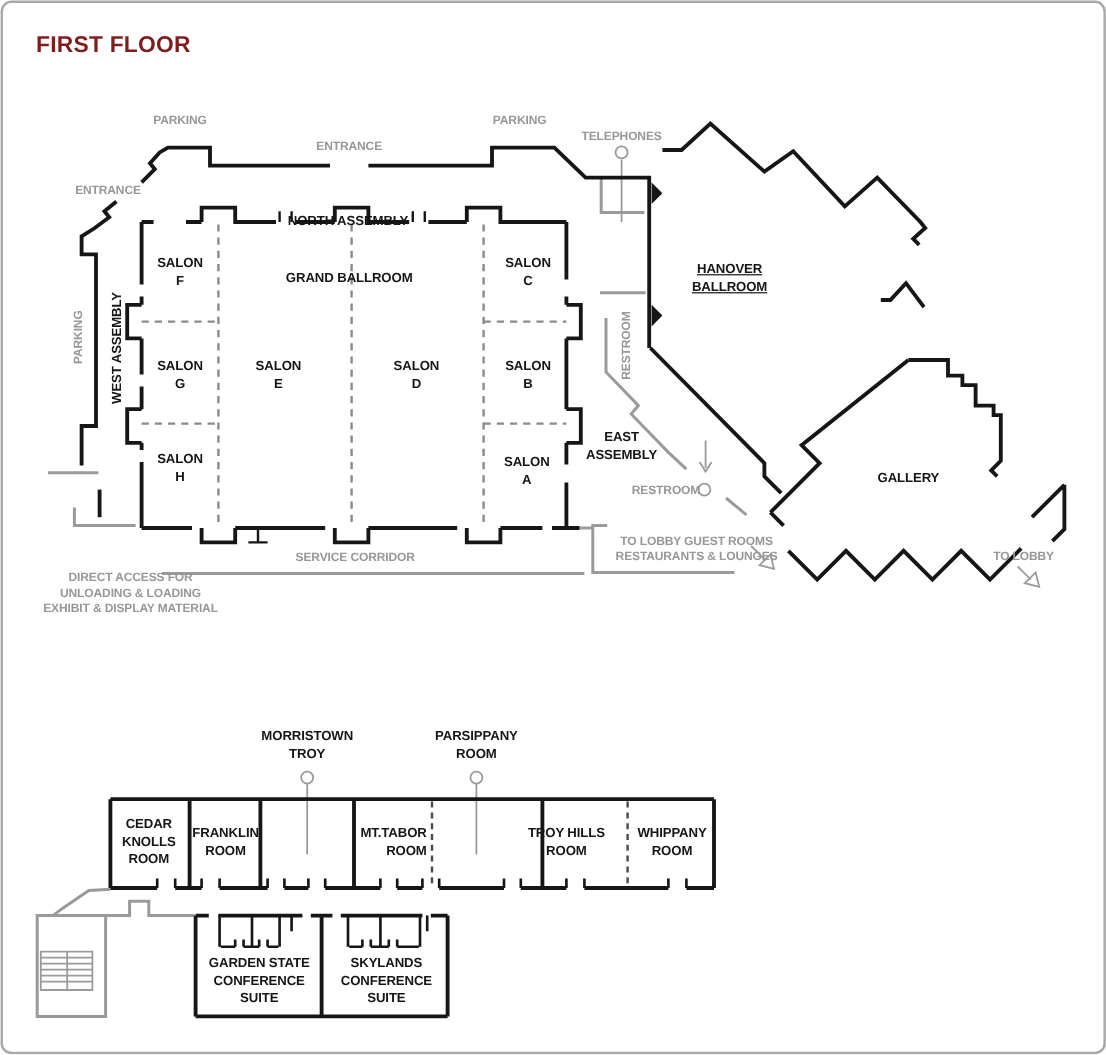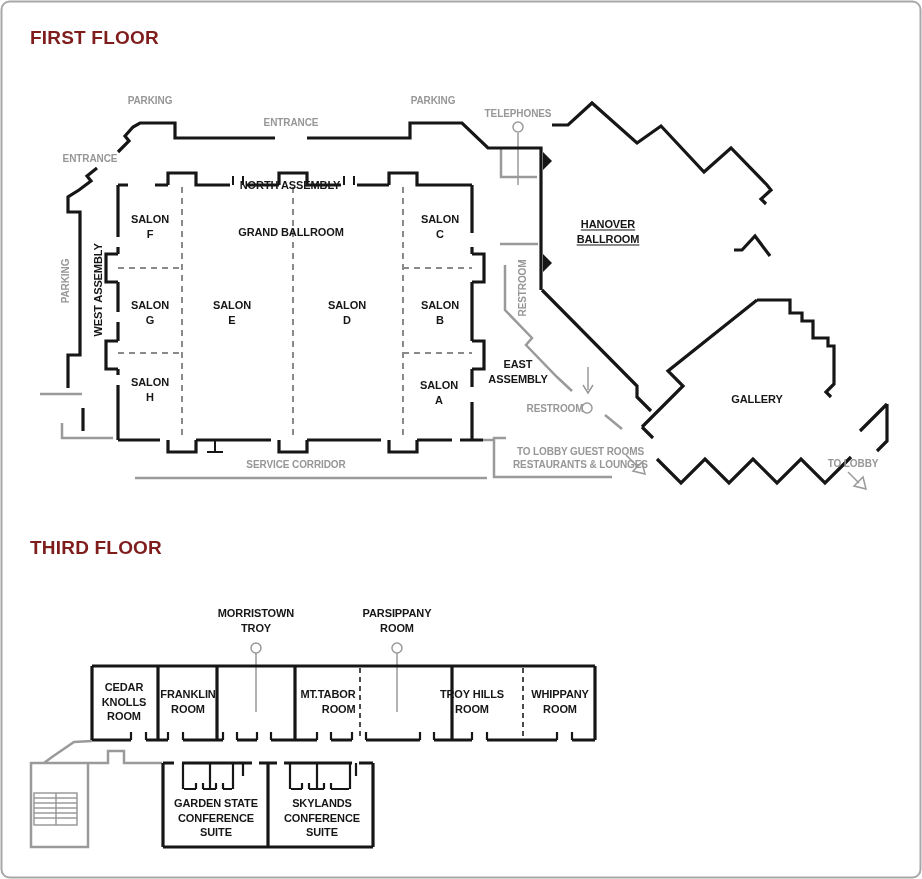--- a/index.html
+++ b/index.html
@@ -102,21 +102,20 @@
       <path d="M163 763 L174 763 M182 763 L252 763 M259 763 L277 763 M284 763 L352 763 M359 763 L373 763"></path>
     </g>
     <g stroke="#161616" fill="none" stroke-width="2.2">
       <path d="M131 740 L131 732 M146 740 L146 732 M168 740 L168 732 M183 740 L183 732 M223 740 L223 732 M237 740 L237 732 M257 740 L257 732 M271 740 L271 732 M317 740 L317 732 M331 740 L331 732 M352 740 L352 732 M366 740 L366 732 M420 740 L420 732 M434 740 L434 732 M472 740 L472 732 M487 740 L487 732 M557 740 L557 732 M572 740 L572 732"></path>
       <path d="M183 763 L183 789 M210 763 L210 789 M233 763 L233 789 M184 789 L196 789 M203 789 L216 789 M223 789 L232 789 M290 763 L290 789 M317 763 L317 789 M350 763 L350 789 M291 789 L302 789 M309 789 L324 789 M331 789 L349 789 M243 763 L243 776 M356 763 L356 776"></path>
       <path d="M196 789 L196 783 M203 789 L203 783 M216 789 L216 783 M223 789 L223 783 M302 789 L302 783 M309 789 L309 783 M324 789 L324 783 M331 789 L331 783"></path>
     </g>
   </svg>
 
   <div class="lbl title" style="left:30px;top:38px">FIRST FLOOR</div>
-  <div class="lbl title" style="left:30px;top:548px">THIRD FLOOR</div>
 
 <div class="lbl room" style="left: 290px; top: 157px; transform: translate(-50%, -50%); margin-top: 28px;">NORTH ASSEMBLY</div>
     <div class="lbl room" style="left: 98px; top: 290px; transform: translate(-50%, -50%) rotate(-90deg);">WEST ASSEMBLY</div>
     <div class="lbl room" style="left: 291px; top: 232px; transform: translate(-50%, -50%);">GRAND BALLROOM</div>
     <div class="lbl room" style="left: 150px; top: 227px; transform: translate(-50%, -50%);">SALON
 F</div>
     <div class="lbl room" style="left: 150px; top: 313px; transform: translate(-50%, -50%);">SALON
 G</div>
     <div class="lbl room" style="left: 150px; top: 390px; transform: translate(-50%, -50%);">SALON
 H</div>
@@ -140,20 +139,23 @@
     <div class="lbl note" style="left: 433px; top: 101px; transform: translate(-50%, -50%);">PARKING</div>
     <div class="lbl note" style="left: 518px; top: 114px; transform: translate(-50%, -50%);">TELEPHONES</div>
     <div class="lbl note" style="left: 90px; top: 159px; transform: translate(-50%, -50%);">ENTRANCE</div>
     <div class="lbl note" style="left: 66px; top: 281px; transform: translate(-50%, -50%) rotate(-90deg);">PARKING</div>
     <div class="lbl note" style="left: 523px; top: 288px; transform: translate(-50%, -50%) rotate(-90deg);">RESTROOM</div>
     <div class="lbl note" style="left: 555px; top: 409px; transform: translate(-50%, -50%);">RESTROOM</div>
     <div class="lbl note left" style="left: 513px; top: 458px; transform: translate(0px, -50%);">TO LOBBY GUEST ROOMS
 RESTAURANTS &amp; LOUNGES</div>
     <div class="lbl note" style="left: 853px; top: 464px; transform: translate(-50%, -50%);">TO LOBBY</div>
     <div class="lbl note" style="left: 296px; top: 465px; transform: translate(-50%, -50%);">SERVICE CORRIDOR</div>
+    <div class="lbl note left" style="left: 36px; top: 495px; transform: translate(0px, -50%);">DIRECT ACCESS FOR
+UNLOADING &amp; LOADING
+EXHIBIT &amp; DISPLAY MATERIAL</div>
     <div class="lbl room" style="left: 256px; top: 621px; transform: translate(-50%, -50%);">MORRISTOWN
 TROY</div>
     <div class="lbl room" style="left: 397px; top: 621px; transform: translate(-50%, -50%);">PARSIPPANY
 ROOM</div>
     <div class="lbl room" style="left: 124px; top: 702px; transform: translate(-50%, -50%);">CEDAR
 KNOLLS
 ROOM</div>
     <div class="lbl room" style="left: 188px; top: 702px; transform: translate(-50%, -50%);">FRANKLIN
 ROOM</div>
     <div class="lbl room" style="left: 328px; top: 702px; transform: translate(-50%, -50%); text-align: right;">MT.TABOR

